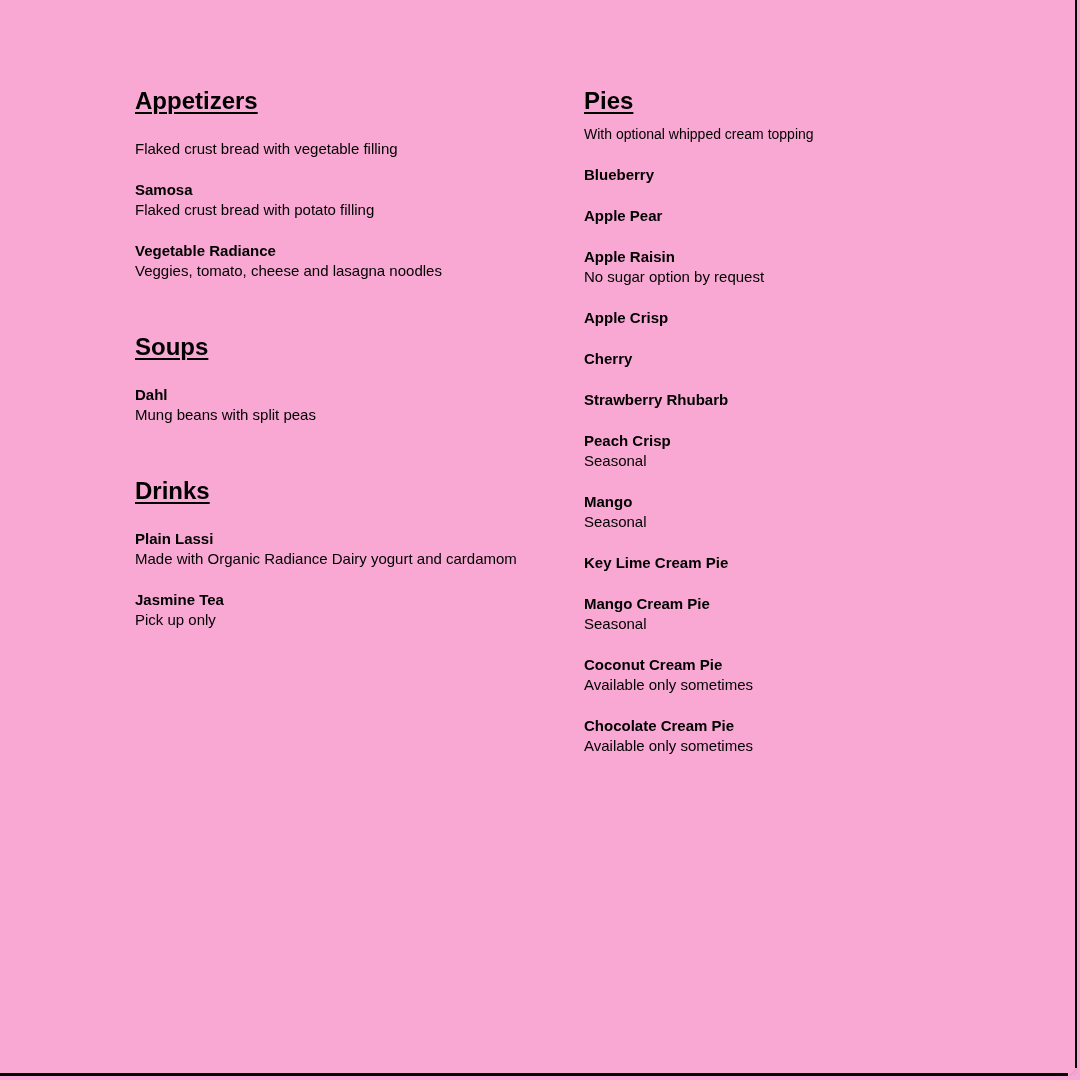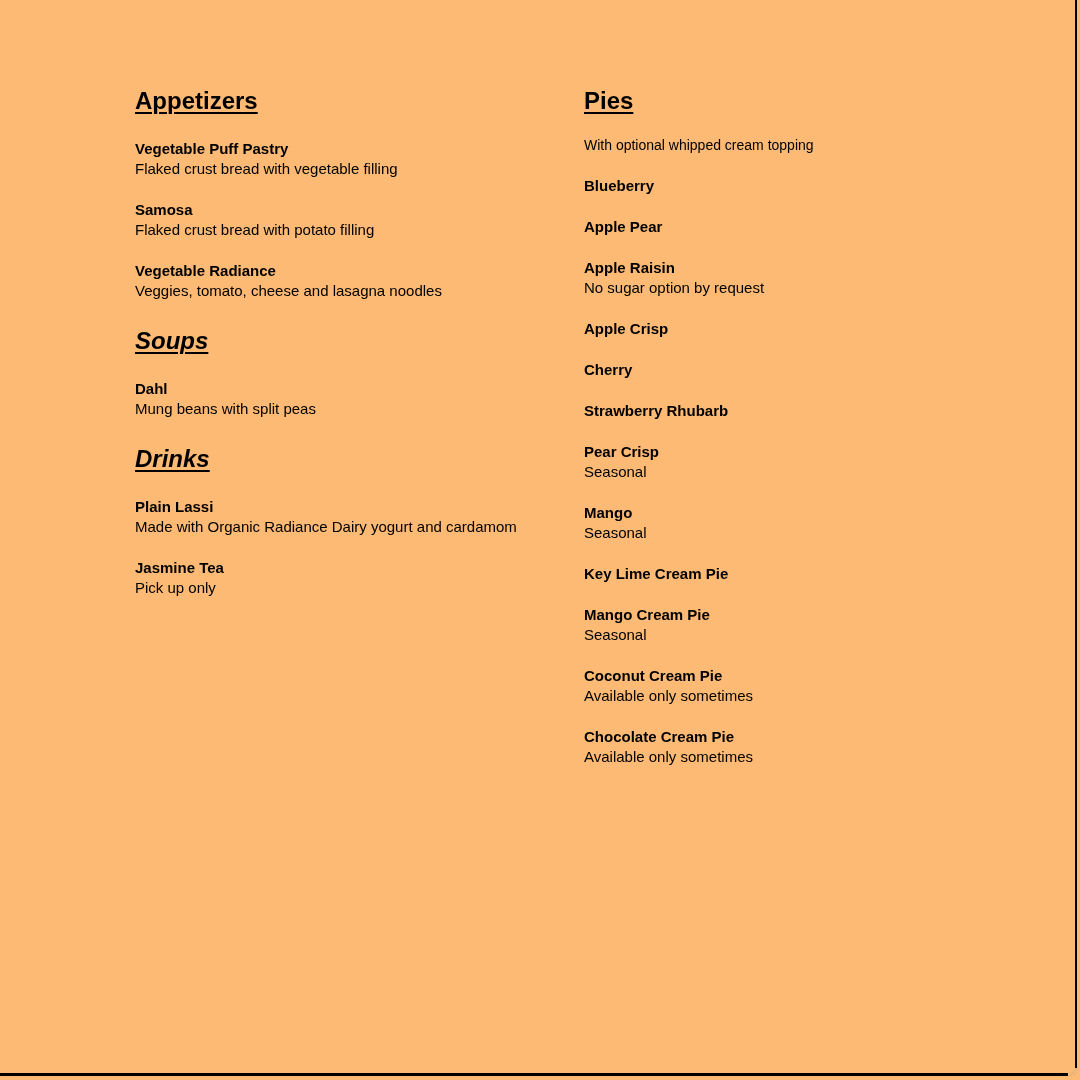--- a/index.html
+++ b/index.html
@@ -1,42 +1,42 @@
 <!DOCTYPE html>
 <html><head>
 <meta charset="utf-8">
 <style>
   html, body { margin: 0; padding: 0; }
   .page {
     position: relative;
     width: 1080px;
     height: 1080px;
-    background: #fdba74;
+    background: #f9a8d4;
     color: #000000;
     font-family: "Liberation Sans", sans-serif;
     overflow: hidden;
   }
   .col {
     position: absolute;
     top: 87px;
   }
   .col-left  { left: 135px; width: 400px; }
   .col-right { left: 584px; width: 410px; }
 
   .section-title {
     font-size: 24px;
     line-height: 28px;
     font-weight: 700;
     text-decoration: underline;
     text-decoration-thickness: 2px;
     text-underline-offset: 3px;
     margin: 0 0 24px 0;
   }
-  .section + .section .section-title { margin-top: 26px; font-style: italic; }
-  .section.has-subtitle .section-title { margin-bottom: 20px; }
+  .section + .section .section-title { margin-top: 52px; }
+  .section.has-subtitle .section-title { margin-bottom: 9px; }
 
   .section-subtitle {
     font-size: 14px;
     line-height: 20px;
     margin: 0 0 21px 0;
   }
 
   .menu-item { margin-bottom: 21px; }
   .menu-item:last-child { margin-bottom: 0; }
   .item-name {
@@ -82,21 +82,20 @@
 <body>
 
 <div class="page">
 
   <div class="col col-left">
 
     <div class="section">
       <h2 class="section-title">Appetizers</h2>
 
       <div class="menu-item">
-        <div class="item-name">Vegetable Puff Pastry</div>
         <div class="item-desc">Flaked crust bread with vegetable filling</div>
       </div>
       <div class="menu-item">
         <div class="item-name">Samosa</div>
         <div class="item-desc">Flaked crust bread with potato filling</div>
       </div>
       <div class="menu-item">
         <div class="item-name">Vegetable Radiance</div>
         <div class="item-desc">Veggies, tomato, cheese and lasagna noodles</div>
       </div>
@@ -149,21 +148,21 @@
       </div>
       <div class="menu-item">
         <div class="item-name">Cherry</div>
 
       </div>
       <div class="menu-item">
         <div class="item-name">Strawberry Rhubarb</div>
 
       </div>
       <div class="menu-item">
-        <div class="item-name">Pear Crisp</div>
+        <div class="item-name">Peach Crisp</div>
         <div class="item-desc">Seasonal</div>
       </div>
       <div class="menu-item">
         <div class="item-name">Mango</div>
         <div class="item-desc">Seasonal</div>
       </div>
       <div class="menu-item">
         <div class="item-name">Key Lime Cream Pie</div>
 
       </div>

